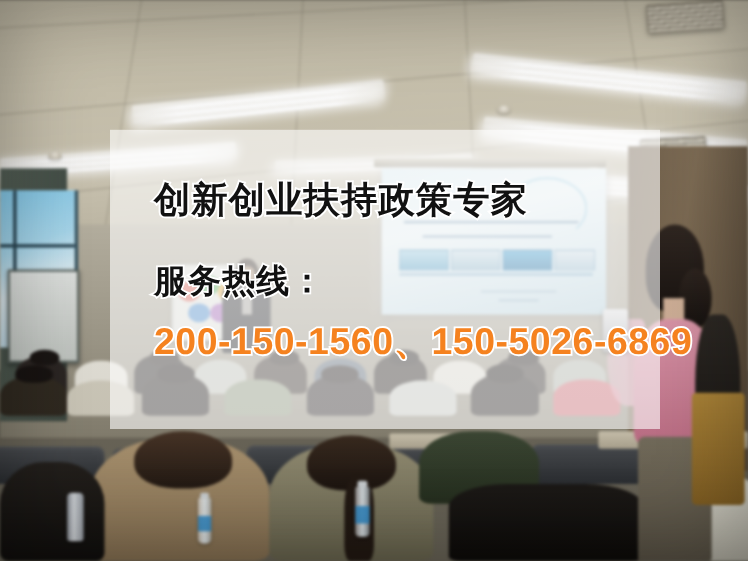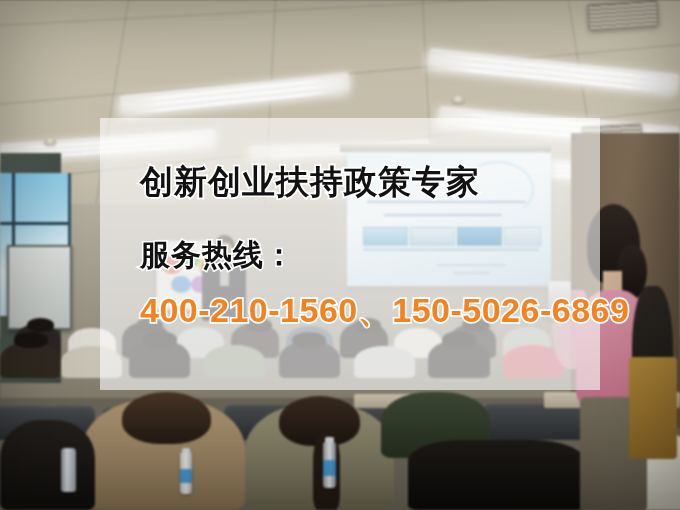--- a/index.html
+++ b/index.html
@@ -335,15 +335,15 @@
    <div class="haze"></div>
    <div class="vignette"></div>
   </div>
 
   <div class="overlay-band"></div>
 
   <div class="ov-text headline">创新创业扶持政策专家</div>
 
   <div class="ov-text hotline">服务热线：</div>
 
-  <div class="ov-text phones">400-210-1560、150-5026-6869</div>
+  <div class="ov-text phones">200-150-1560、150-5026-6869</div>
 
 </div>
 
 </body></html>

